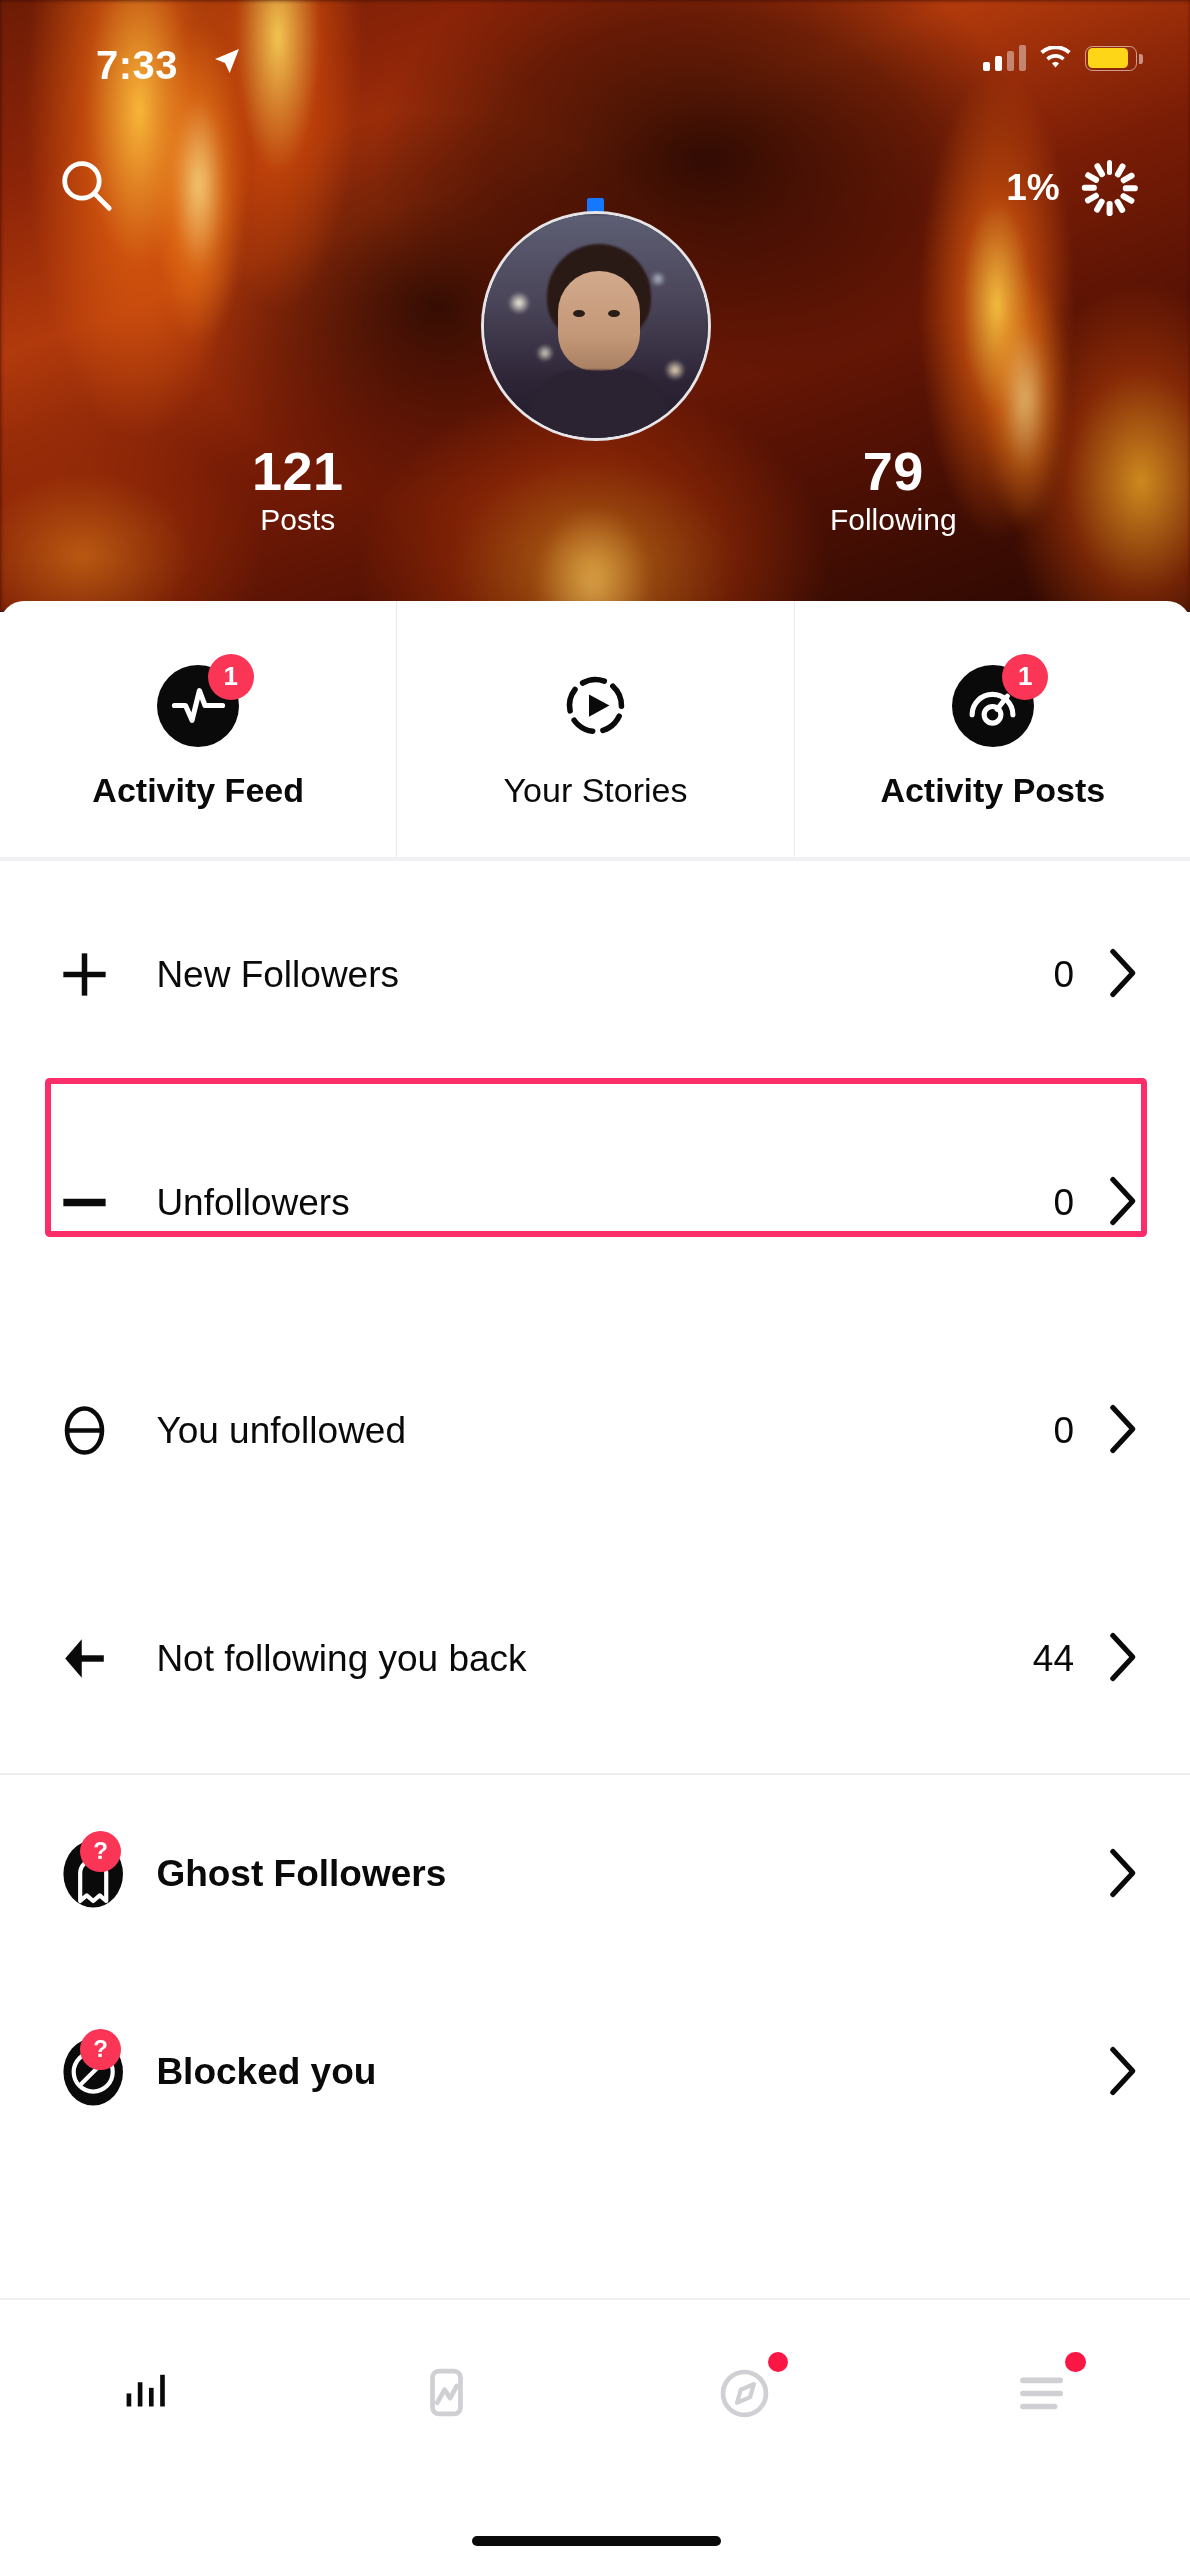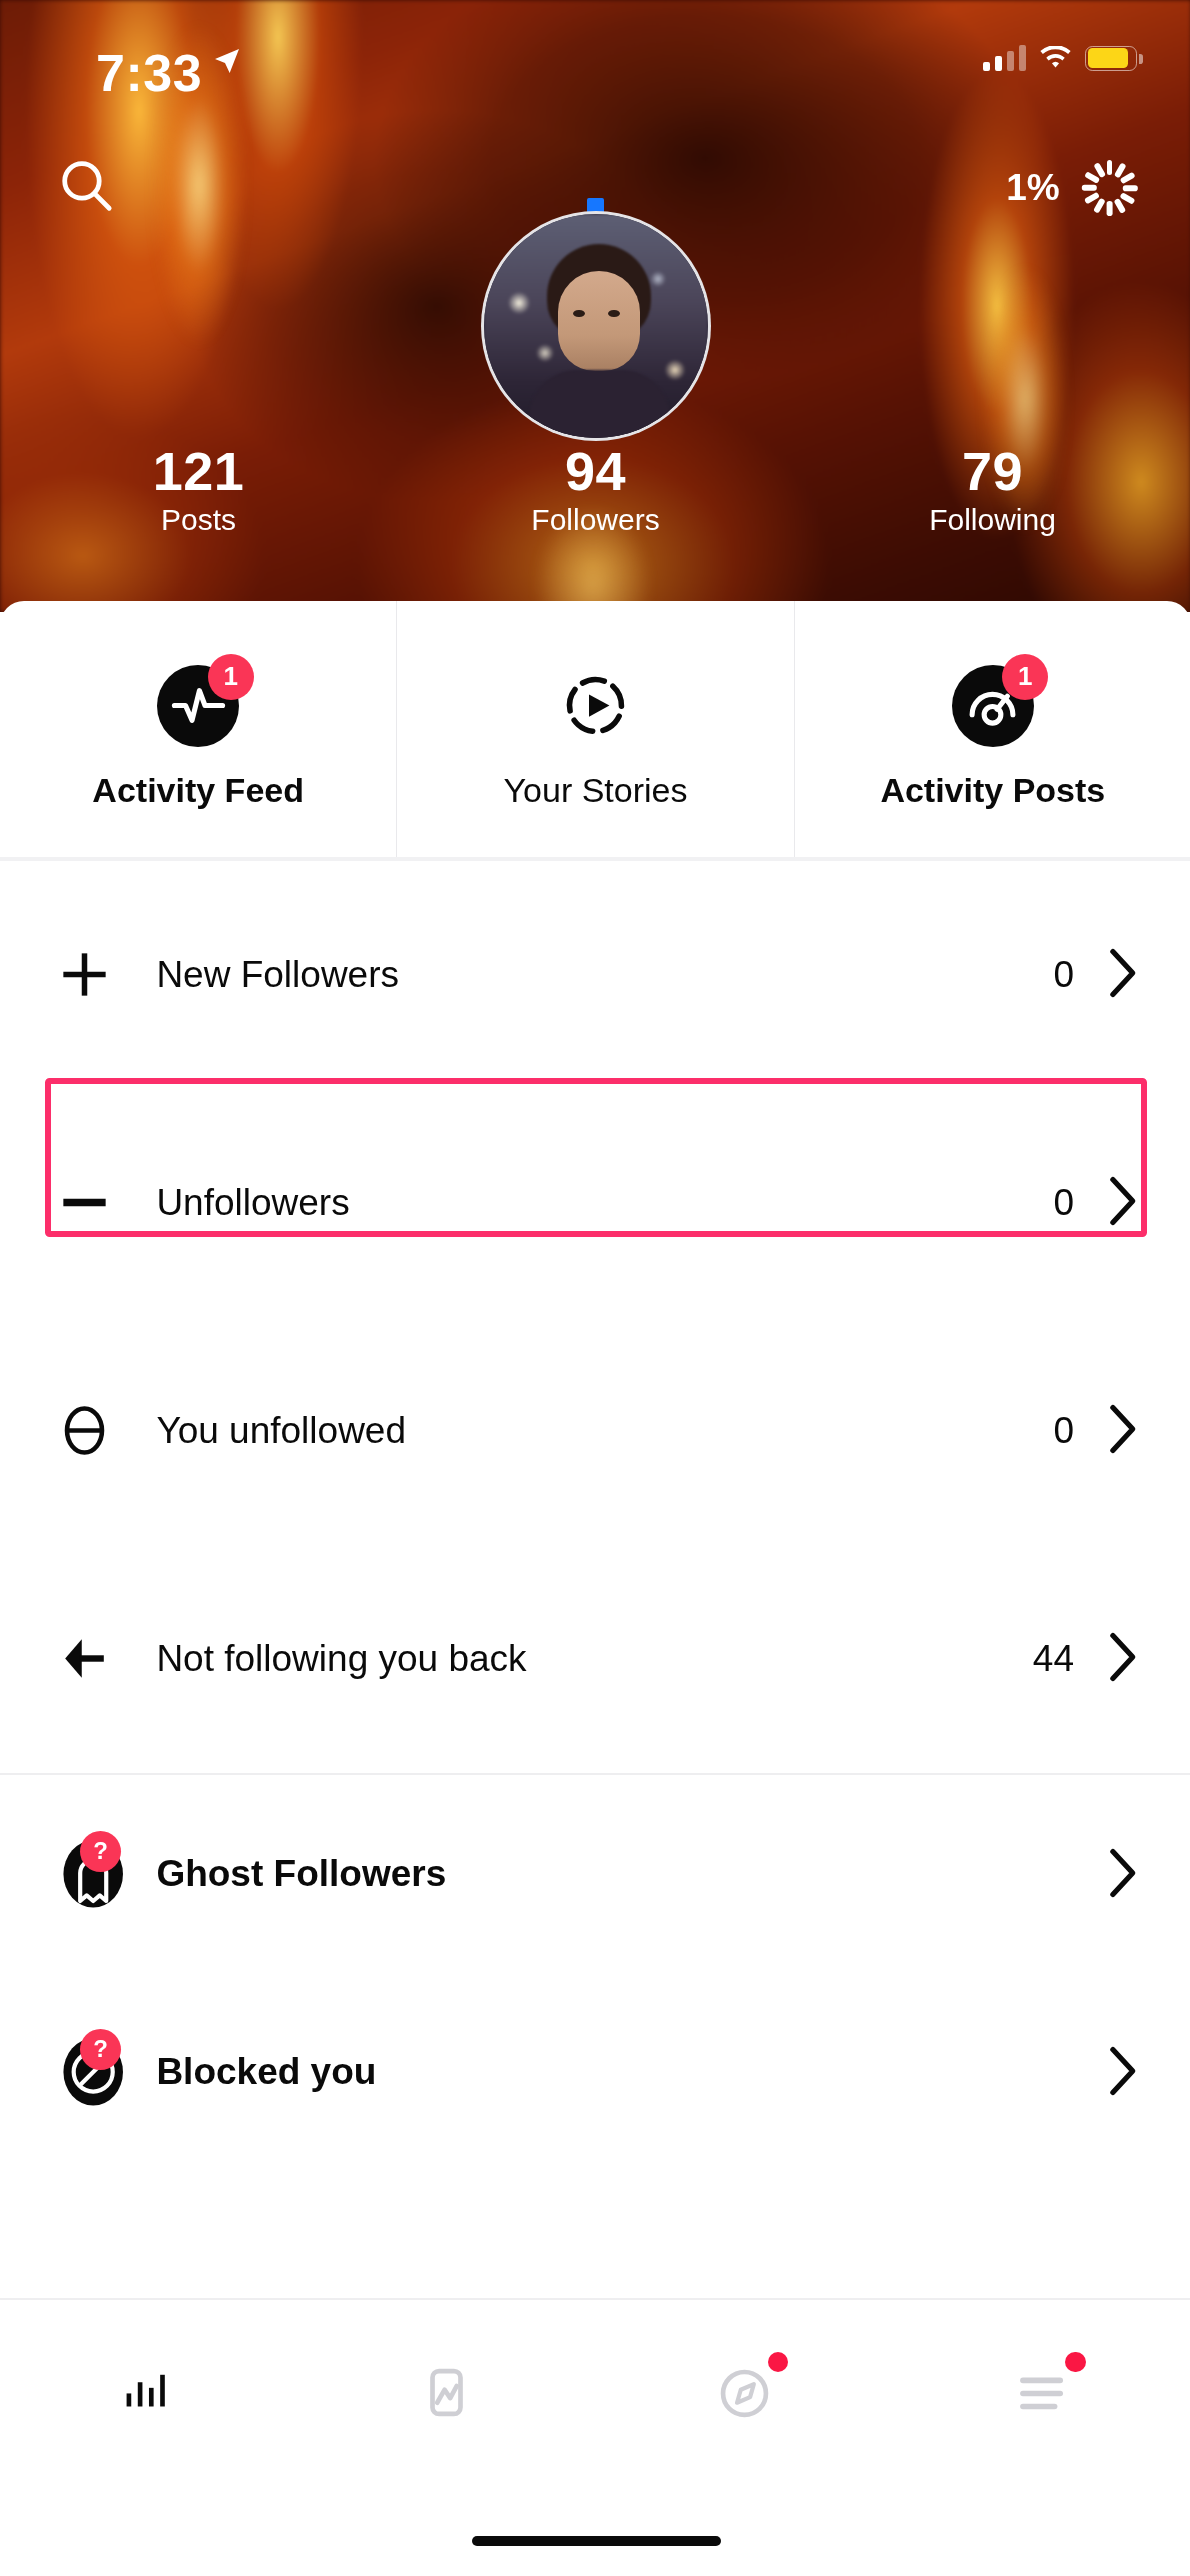--- a/index.html
+++ b/index.html
@@ -39,21 +39,21 @@
       radial-gradient(ellipse 83px 111px at 593px 584px, rgba(255,215,110,.55) 0%, rgba(255,140,25,0) 70%);
     filter:blur(5.6px);
   }
 
   
   .statusbar {
     position:absolute; left:0; top:0; width:1191px; height:102px; z-index:6;
   }
   .sb-time {
     position:absolute; left:96px; top:43px;
-    color:#fff; font-size:52px; font-weight:600; letter-spacing:0.5px;
+    color:#fff; font-size:40px; font-weight:600; letter-spacing:0.5px;
   }
   .sb-loc { position:absolute; left:211px; top:45px; }
   .sb-right {
     position:absolute; right:54px; top:45px;
     display:flex; align-items:center; gap:13px;
   }
   .bars { display:flex; align-items:flex-end; gap:4.6px; height:26px; }
   .bars i { width:7.4px; background:#fff; border-radius:1.9px; display:block; }
   .bars i:nth-child(1){ height:9.3px; }
   .bars i:nth-child(2){ height:15px; }
@@ -246,24 +246,20 @@
     <div class="av-body"></div>
   </div>
 </div>
 
 <div class="stats">
   <div class="stat">
     <div class="stat-num">121</div>
     <div class="stat-lbl">Posts</div>
   </div>
   <div class="stat">
-    <div class="stat-num">94</div>
-    <div class="stat-lbl">Followers</div>
-  </div>
-  <div class="stat">
     <div class="stat-num">79</div>
     <div class="stat-lbl">Following</div>
   </div>
 </div>
 
 <div class="card">
 
   <div class="tabs">
 
     <div class="tab">

